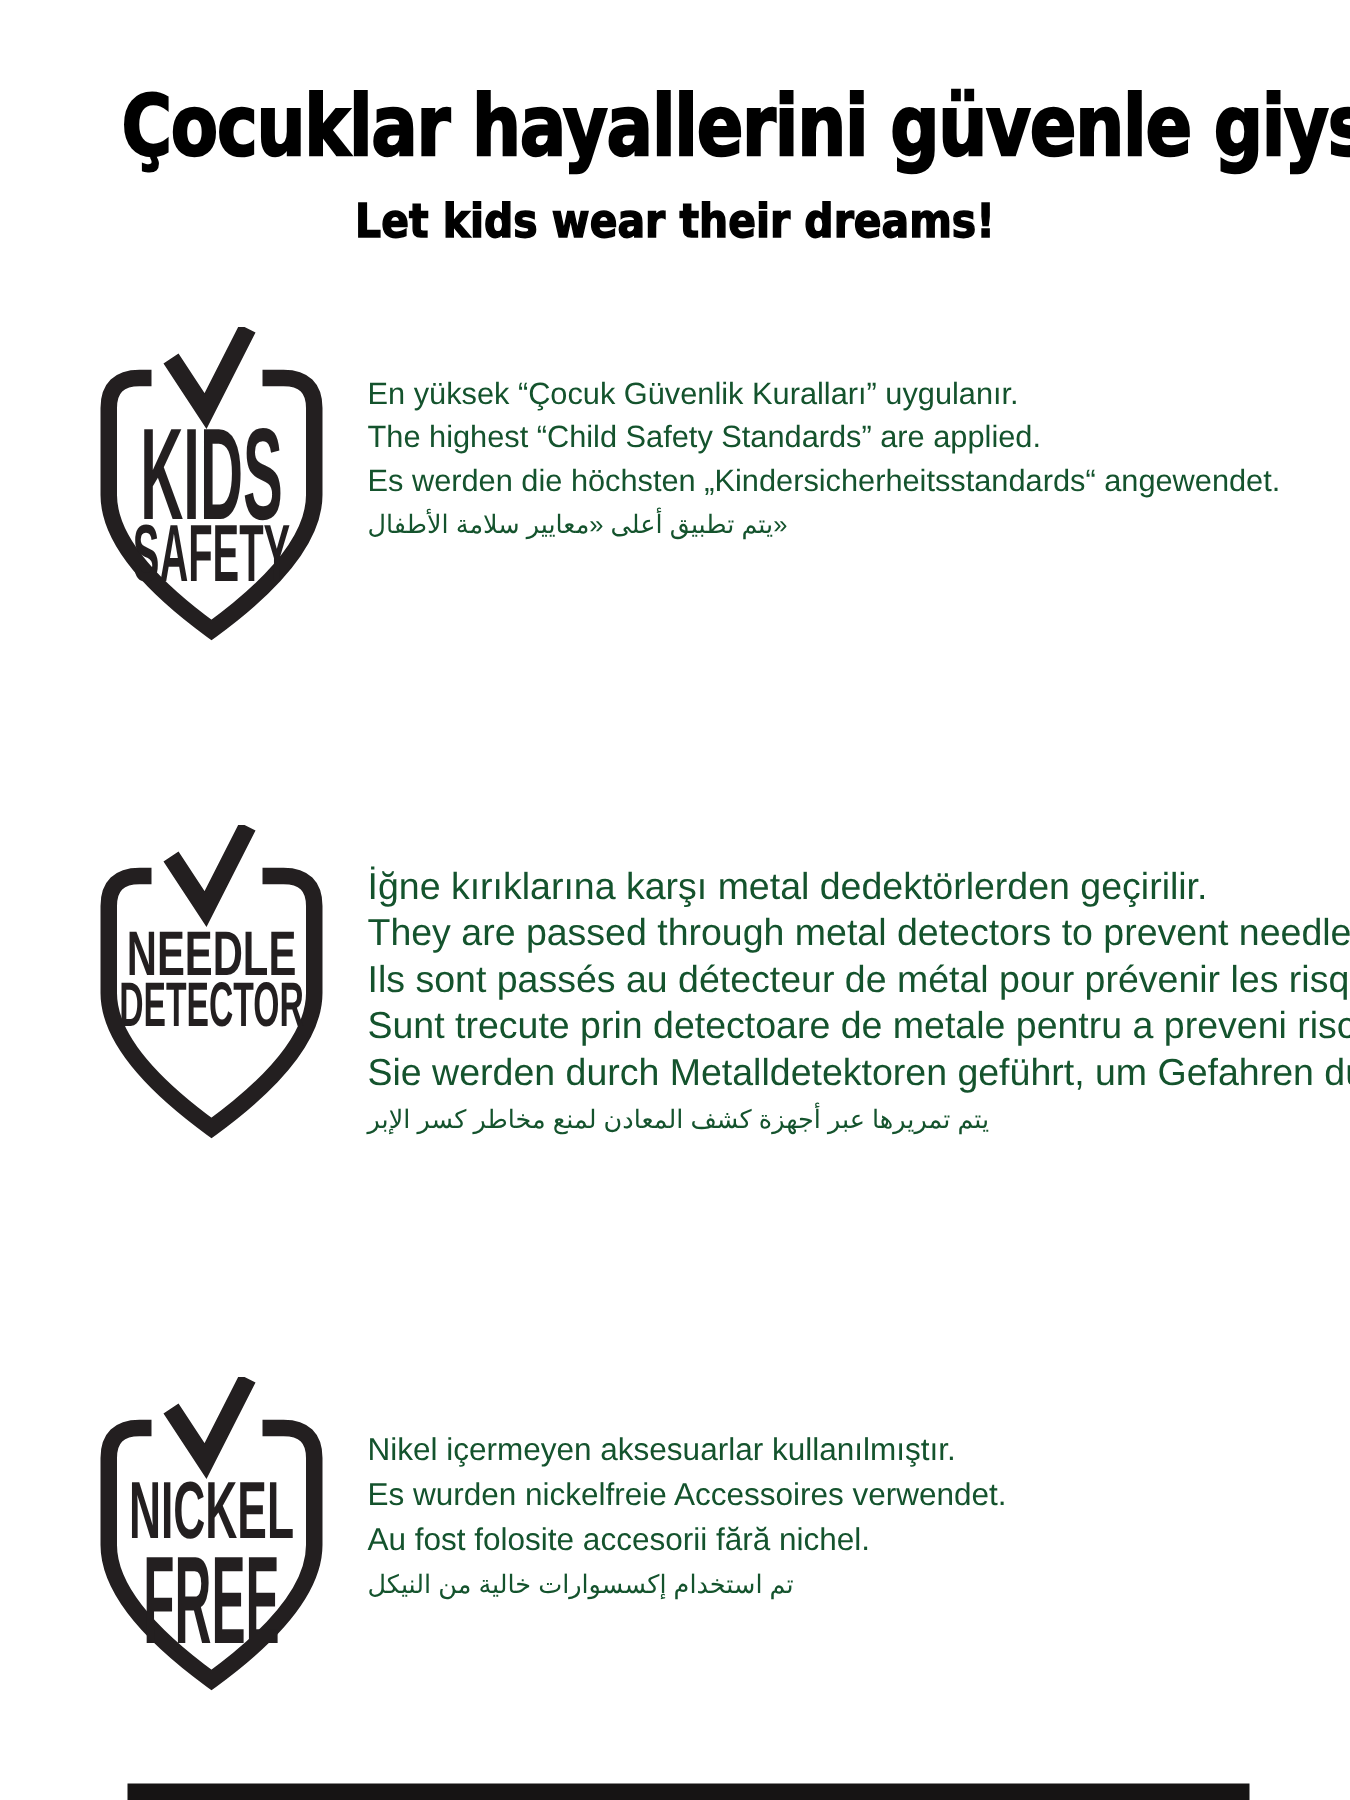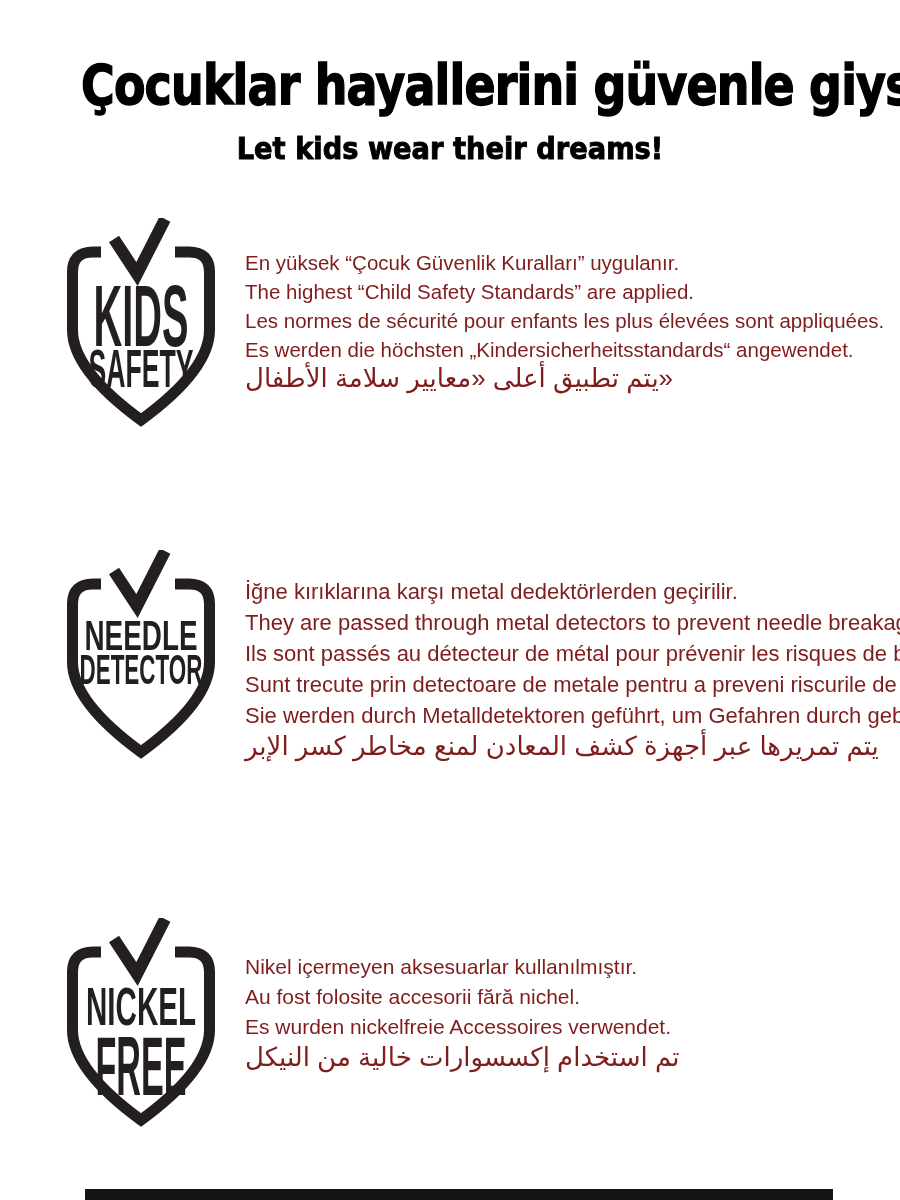--- a/index.html
+++ b/index.html
@@ -33,25 +33,25 @@
   }
   .badge{position:absolute;left:61px;width:158px;height:215px;}
   .badge text{
     font-family:"Liberation Sans","DejaVu Sans",sans-serif;
     font-weight:bold;fill:#231f20;
   }
   .textblock{
     position:absolute;left:245px;width:630px;
     white-space:nowrap;
   }
-  .textblock .line{color:#7f1d1d;}
+  .textblock .line{color:#14532d;}
   .tb1 .line{font-size:20.5px;line-height:29px;}
-  .tb2 .line{font-size:22px;line-height:31px;}
+  .tb2 .line{font-size:25px;line-height:31px;}
   .tb3 .line{font-size:21px;line-height:30px;}
-  .line.ar{font-size:26px;}
+  .line.ar{font-size:17px;}
   .bottom-bar{
     position:absolute;left:85px;top:1189px;width:748px;height:11px;
     background:#161414;
   }
 </style>
 </head>
 <body>
 
 <div class="page">
 
@@ -63,21 +63,20 @@
   <svg class="badge" style="top:218px" viewBox="0 0 158 215">
     <path d="M 32 34 H 128 Q 148.5 34 148.5 54 V 112 Q 148.5 152 80 202 Q 11.5 152 11.5 112 V 54 Q 11.5 34 32 34 Z" fill="none" stroke="#231f20" stroke-width="11"></path>
     <rect x="40" y="25" width="74" height="18" fill="#ffffff"></rect>
     <polyline points="53,21 76,56 104,1" fill="none" stroke="#231f20" stroke-width="12"></polyline>
     <text x="80" y="128" text-anchor="middle" font-size="87" textLength="95" lengthAdjust="spacingAndGlyphs">KIDS</text>
     <text x="80" y="169" text-anchor="middle" font-size="54" textLength="105" lengthAdjust="spacingAndGlyphs">SAFETY</text>
   </svg>
   <div class="textblock tb1" style="top:248px">
     <div class="line">En yüksek “Çocuk Güvenlik Kuralları” uygulanır.</div>
     <div class="line">The highest “Child Safety Standards” are applied.</div>
-    <div class="line">Les normes de sécurité pour enfants les plus élevées sont appliquées.</div>
     <div class="line">Es werden die höchsten „Kindersicherheitsstandards“ angewendet.</div>
     <div class="line ar"><span dir="rtl">«يتم تطبيق أعلى «معايير سلامة الأطفال</span></div>
   </div>
 
   <svg class="badge" style="top:550px" viewBox="0 0 158 215">
     <path d="M 32 34 H 128 Q 148.5 34 148.5 54 V 112 Q 148.5 152 80 202 Q 11.5 152 11.5 112 V 54 Q 11.5 34 32 34 Z" fill="none" stroke="#231f20" stroke-width="11"></path>
     <rect x="40" y="25" width="74" height="18" fill="#ffffff"></rect>
     <polyline points="53,21 76,56 104,1" fill="none" stroke="#231f20" stroke-width="12"></polyline>
     <text x="80" y="100" text-anchor="middle" font-size="42" textLength="113" lengthAdjust="spacingAndGlyphs">NEEDLE</text>
     <text x="80" y="134" text-anchor="middle" font-size="42" textLength="123" lengthAdjust="spacingAndGlyphs">DETECTOR</text>
@@ -93,20 +92,20 @@
 
   <svg class="badge" style="top:918px" viewBox="0 0 158 215">
     <path d="M 32 34 H 128 Q 148.5 34 148.5 54 V 112 Q 148.5 152 80 202 Q 11.5 152 11.5 112 V 54 Q 11.5 34 32 34 Z" fill="none" stroke="#231f20" stroke-width="11"></path>
     <rect x="40" y="25" width="74" height="18" fill="#ffffff"></rect>
     <polyline points="53,21 76,56 104,1" fill="none" stroke="#231f20" stroke-width="12"></polyline>
     <text x="80" y="107" text-anchor="middle" font-size="54" textLength="110" lengthAdjust="spacingAndGlyphs">NICKEL</text>
     <text x="80" y="177" text-anchor="middle" font-size="83" textLength="91" lengthAdjust="spacingAndGlyphs">FREE</text>
   </svg>
   <div class="textblock tb3" style="top:952px">
     <div class="line">Nikel içermeyen aksesuarlar kullanılmıştır.</div>
+    <div class="line">Es wurden nickelfreie Accessoires verwendet.</div>
     <div class="line">Au fost folosite accesorii fără nichel.</div>
-    <div class="line">Es wurden nickelfreie Accessoires verwendet.</div>
     <div class="line ar"><span dir="rtl">تم استخدام إكسسوارات خالية من النيكل</span></div>
   </div>
 
   <div class="bottom-bar"></div>
 
 </div>
 
 </body></html>

